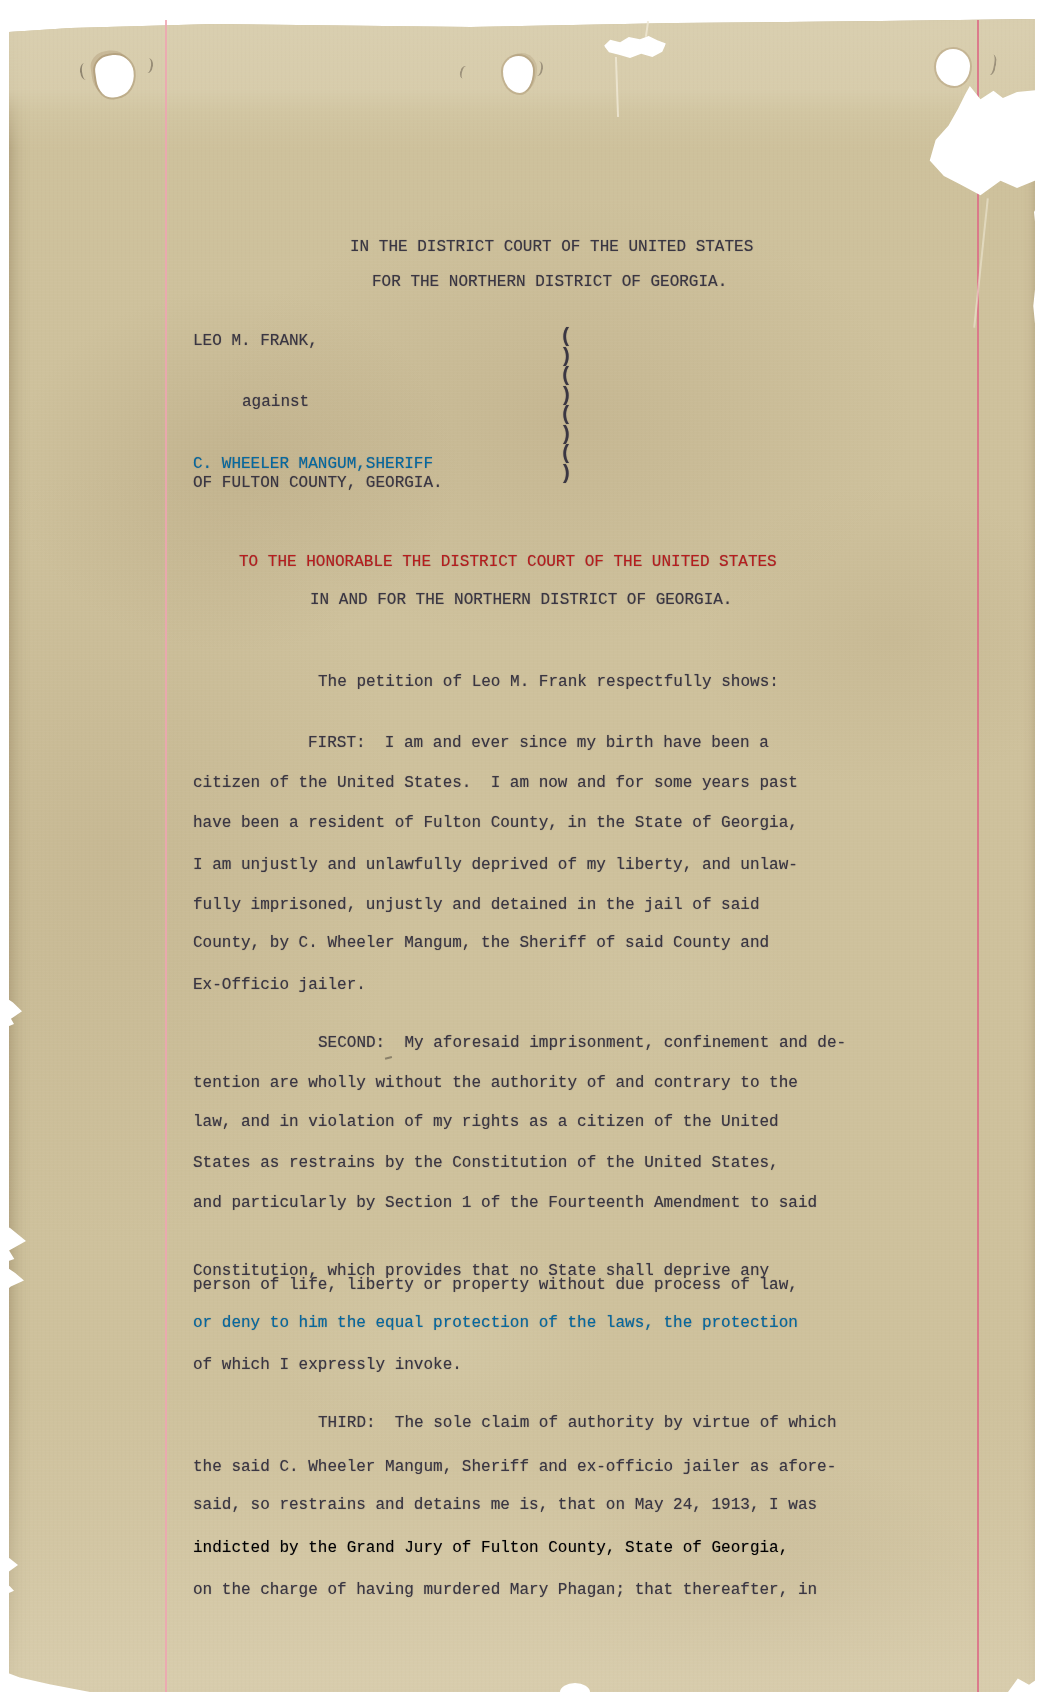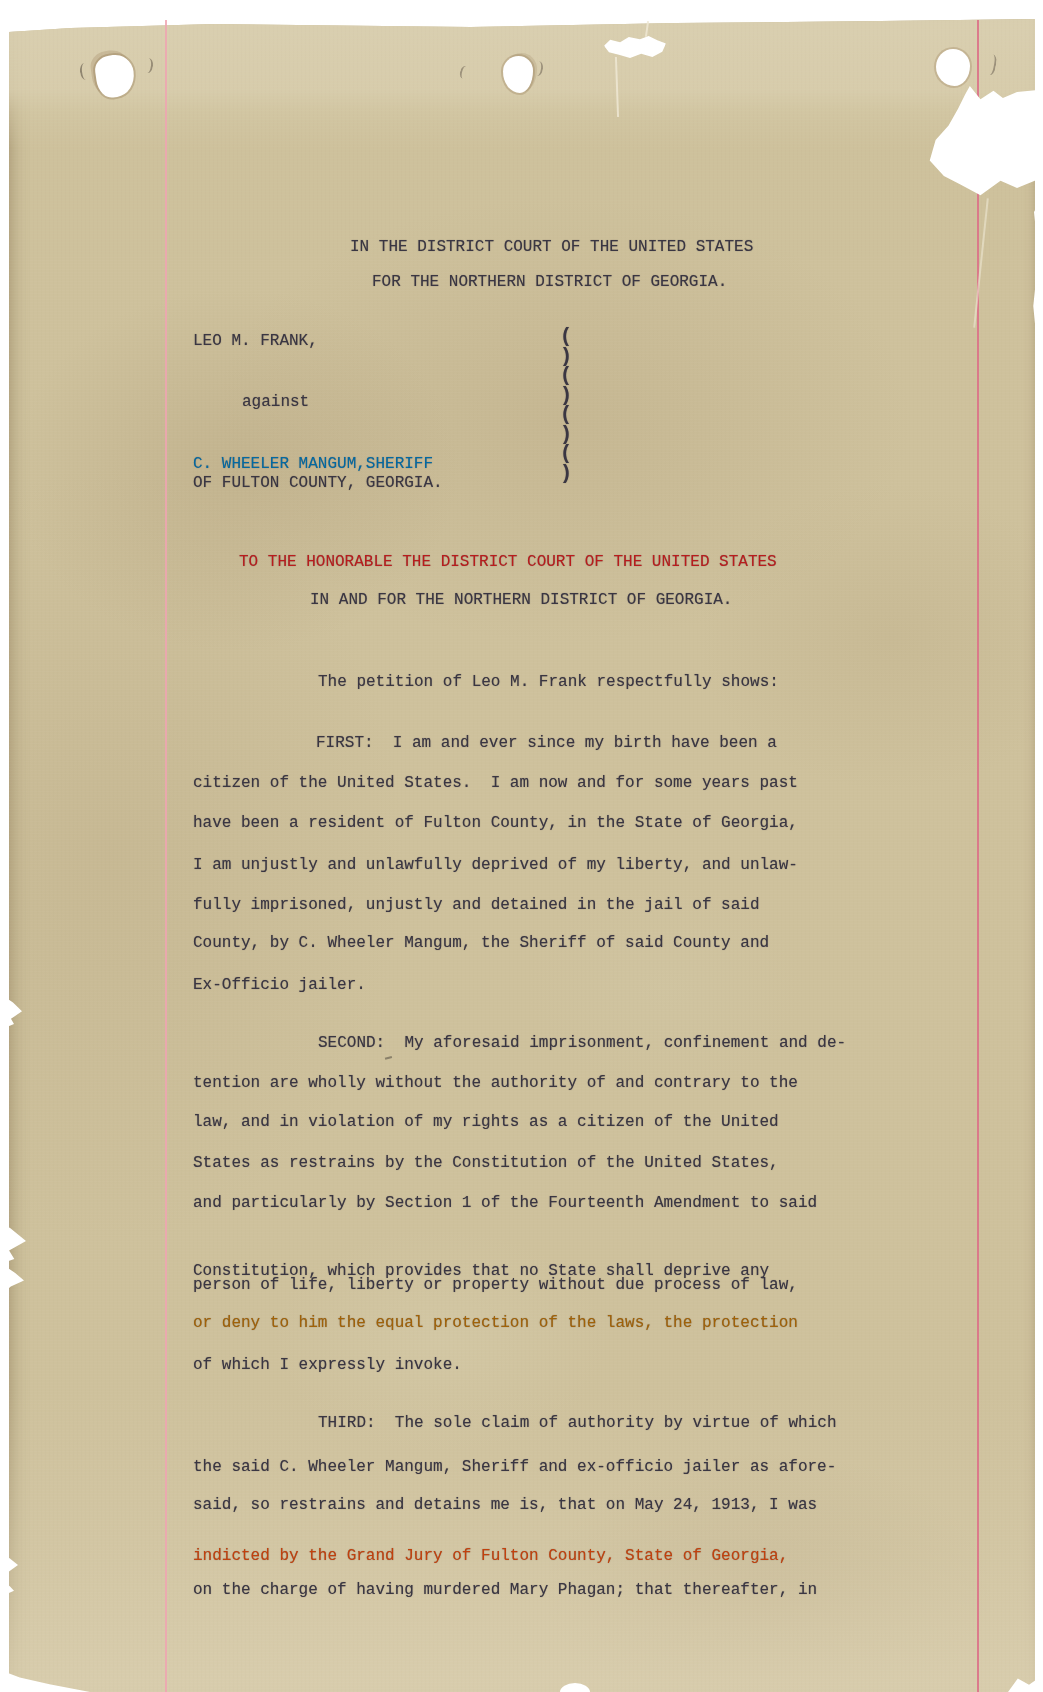--- a/index.html
+++ b/index.html
@@ -87,40 +87,40 @@
   <div id="text-layer">
       <div class="tline" style="left: 350px; top: 237px; color: rgb(58, 54, 66);">IN THE DISTRICT COURT OF THE UNITED STATES</div>
       <div class="tline" style="left: 372px; top: 272px; color: rgb(58, 54, 66);">FOR THE NORTHERN DISTRICT OF GEORGIA.</div>
       <div class="tline" style="left: 193px; top: 331px; color: rgb(58, 54, 66);">LEO M. FRANK,</div>
       <div class="tline" style="left: 242px; top: 392px; color: rgb(58, 54, 66);">against</div>
       <div class="tline" style="left: 193px; top: 454px; color: #0369a1;">C. WHEELER MANGUM,SHERIFF</div>
       <div class="tline" style="left: 193px; top: 473px; color: rgb(58, 54, 66);">OF FULTON COUNTY, GEORGIA.</div>
       <div class="tline" style="left: 193px; top: 552px; color: #b91c1c; margin-left: 46px;">TO THE HONORABLE THE DISTRICT COURT OF THE UNITED STATES</div>
       <div class="tline" style="left: 310px; top: 590px; color: rgb(58, 54, 66);">IN AND FOR THE NORTHERN DISTRICT OF GEORGIA.</div>
       <div class="tline" style="left: 318px; top: 672px; color: rgb(58, 54, 66);">The petition of Leo M. Frank respectfully shows:</div>
-      <div class="tline" style="left: 316px; top: 733px; color: rgb(58, 54, 66);">FIRST:  I am and ever since my birth have been a</div>
+      <div class="tline" style="left: 308px; top: 733px; color: rgb(58, 54, 66);">FIRST:  I am and ever since my birth have been a</div>
       <div class="tline" style="left: 193px; top: 773px; color: rgb(58, 54, 66);">citizen of the United States.  I am now and for some years past</div>
       <div class="tline" style="left: 193px; top: 813px; color: rgb(58, 54, 66);">have been a resident of Fulton County, in the State of Georgia,</div>
       <div class="tline" style="left: 193px; top: 855px; color: rgb(58, 54, 66);">I am unjustly and unlawfully deprived of my liberty, and unlaw-</div>
       <div class="tline" style="left: 193px; top: 895px; color: rgb(58, 54, 66);">fully imprisoned, unjustly and detained in the jail of said</div>
       <div class="tline" style="left: 193px; top: 933px; color: rgb(58, 54, 66);">County, by C. Wheeler Mangum, the Sheriff of said County and</div>
       <div class="tline" style="left: 193px; top: 975px; color: rgb(58, 54, 66); text-align: center;">Ex-Officio jailer.</div>
       <div class="tline" style="left: 318px; top: 1033px; color: rgb(58, 54, 66);">SECOND:  My aforesaid imprisonment, confinement and de-</div>
       <div class="tline" style="left: 193px; top: 1073px; color: rgb(58, 54, 66);">tention are wholly without the authority of and contrary to the</div>
       <div class="tline" style="left: 193px; top: 1112px; color: rgb(58, 54, 66);">law, and in violation of my rights as a citizen of the United</div>
       <div class="tline" style="left: 193px; top: 1153px; color: rgb(58, 54, 66);">States as restrains by the Constitution of the United States,</div>
       <div class="tline" style="left: 193px; top: 1193px; color: rgb(58, 54, 66);">and particularly by Section 1 of the Fourteenth Amendment to said</div>
       <div class="tline" style="left: 193px; top: 1235px; color: rgb(58, 54, 66); margin-top: 26px;">Constitution, which provides that no State shall deprive any</div>
       <div class="tline" style="left: 193px; top: 1275px; color: rgb(58, 54, 66);">person of life, liberty or property without due process of law,</div>
-      <div class="tline" style="left: 193px; top: 1313px; color: #a16207;">or deny to him the equal protection of the laws, the protection</div>
+      <div class="tline" style="left: 193px; top: 1313px; color: #0369a1;">or deny to him the equal protection of the laws, the protection</div>
       <div class="tline" style="left: 193px; top: 1355px; color: rgb(58, 54, 66);">of which I expressly invoke.</div>
       <div class="tline" style="left: 318px; top: 1413px; color: rgb(58, 54, 66);">THIRD:  The sole claim of authority by virtue of which</div>
       <div class="tline" style="left: 193px; top: 1457px; color: rgb(58, 54, 66);">the said C. Wheeler Mangum, Sheriff and ex-officio jailer as afore-</div>
       <div class="tline" style="left: 193px; top: 1495px; color: rgb(58, 54, 66);">said, so restrains and detains me is, that on May 24, 1913, I was</div>
-      <div class="tline" style="left: 193px; top: 1538px; color: #c2410c; margin-top: 8px;">indicted by the Grand Jury of Fulton County, State of Georgia,</div>
+      <div class="tline" style="left: 193px; top: 1538px; color: #000000;">indicted by the Grand Jury of Fulton County, State of Georgia,</div>
       <div class="tline" style="left: 193px; top: 1580px; color: rgb(58, 54, 66);">on the charge of having murdered Mary Phagan; that thereafter, in</div>
     </div>
 
   <div class="bracket-col" id="bracket-col" style="color: rgb(58, 54, 66);">(
 )
 (
 )
 (
 )
 (

